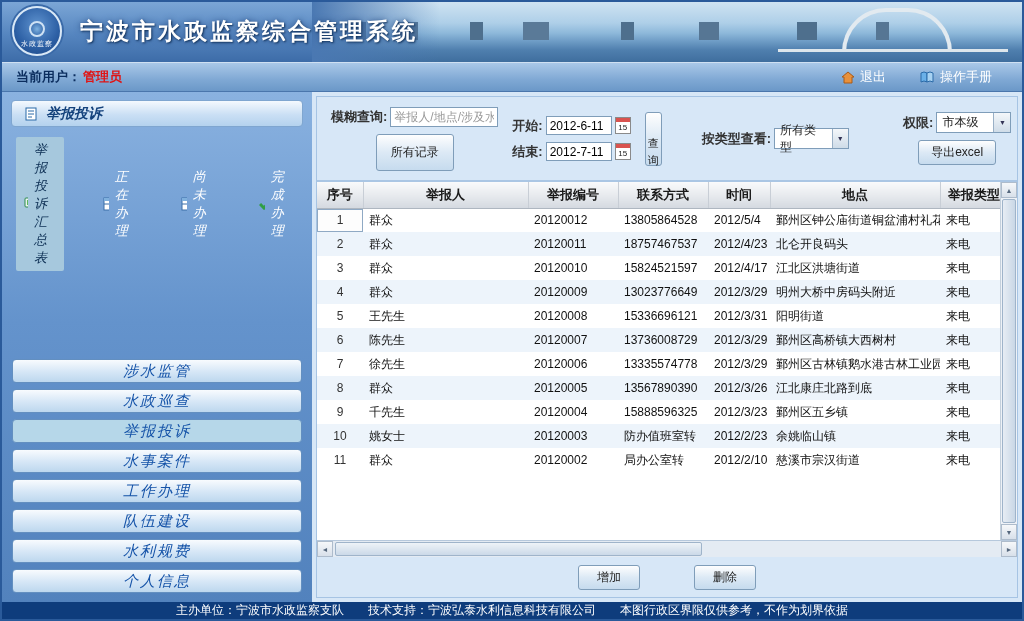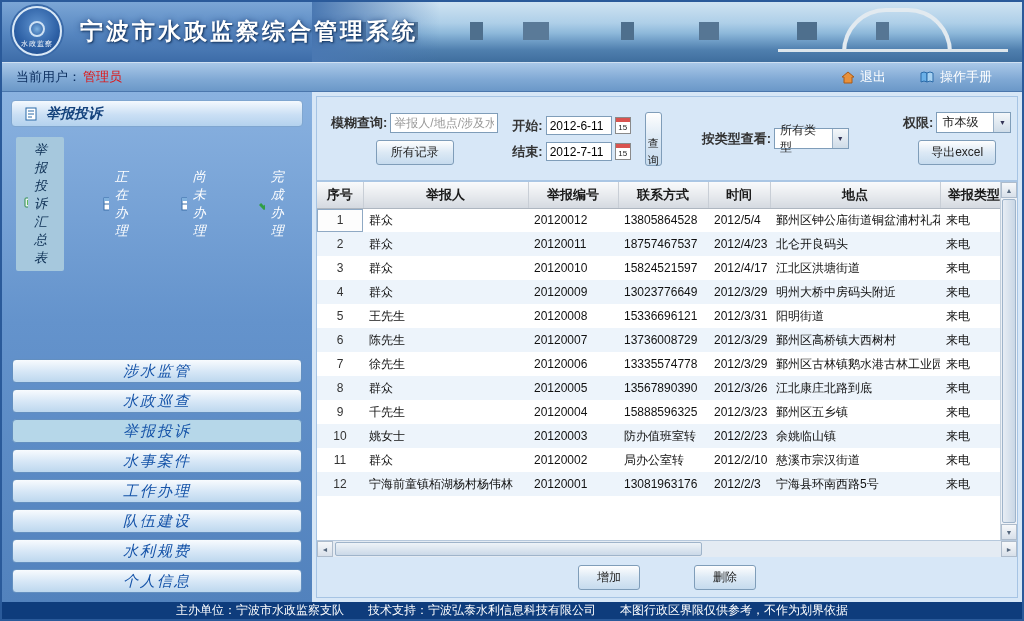--- a/index.html
+++ b/index.html
@@ -18,21 +18,21 @@
   .bridge { position:absolute; right:70px; bottom:16%; width:110px; height:44px; border:4px solid #e2eaf0; border-bottom:none; border-radius:60px 60px 0 0; }
   .deck { position:absolute; right:14px; bottom:16%; width:230px; height:3px; background:#dde6ec; }
   .logo { position:absolute; left:10px; top:4px; width:52px; height:52px; z-index:3; }
   .logo-circle { width:50px; height:50px; border-radius:50%; background:radial-gradient(circle at 50% 38%,#5f93cf 0%,#2c5fa4 60%,#1c4684 100%); border:2px solid #d9e8f6; box-shadow:0 0 0 2px #3a6aa8; display:flex; flex-direction:column; align-items:center; justify-content:flex-end; padding-bottom:5px; }
   .logo-emblem { width:16px; height:16px; border-radius:50%; border:2px solid #cfe2f4; margin-bottom:2px; background:radial-gradient(circle,#7fb2e0,#2c5fa4); }
   .logo-text { font-size:7px; color:#fff; letter-spacing:1px; }
   .app-title { position:absolute; left:78px; top:14px; z-index:2; color:#fff; font-size:23px; font-weight:bold; letter-spacing:3px; text-shadow:1px 1px 2px #14355e, 0 0 6px #2a4f88; }
 
   
   .userbar { height:30px; flex:0 0 30px; background:linear-gradient(180deg,#a9c8e8 0%,#7fa8d4 60%,#6b98c8 100%); border-top:1px solid #cfe0f2; border-bottom:1px solid #4a76ac; display:flex; align-items:center; justify-content:space-between; padding:0 14px; }
-  .ub-left { font-size:13px; font-weight:normal; color:#0b2d5e; display:flex; align-items:center; }
+  .ub-left { font-size:13px; font-weight:bold; color:#0b2d5e; display:flex; align-items:center; }
   .ub-user { color:#e01414; margin-left:2px; }
   .ub-right { display:flex; align-items:center; gap:34px; padding-right:16px; }
   .ub-item { display:flex; align-items:center; gap:5px; color:#fff; font-size:13px; cursor:pointer; }
 
   
   .content { flex:1 1 auto; display:flex; min-height:0; }
 
   
   .sidebar { flex:0 0 230px; background:linear-gradient(180deg,#8ab2e0 0%,#6493cc 45%,#5282bd 100%); display:flex; flex-direction:column; padding:8px 0 6px;font-style:italic; }
   .panel-title { margin:0 9px 8px; height:27px; background:linear-gradient(180deg,#f4f9fe 0%,#cadff4 55%,#b4d2ee 100%); border:1px solid #7fa6d0; border-radius:4px; display:flex; align-items:center; gap:7px; padding-left:12px; color:#14427c; font-weight:bold; font-size:14px; }
@@ -53,21 +53,21 @@
   .tb-col { display:flex; flex-direction:column; gap:7px; }
   .tb-col .center { justify-content:center; }
   .txt { border:1px solid #7f9db9; height:20px; font-size:12px; padding:0 3px; background:#fff; }
   .fuzzy-input { width:108px; color:#444; }
   .fuzzy-input::placeholder { color:#999; }
   .date-input { width:66px; height:19px; }
   .cal { width:16px; height:17px; border:1px solid #8a8a8a; background:#fff; display:flex; flex-direction:column; cursor:pointer; }
   .cal-top { height:4px; background:#d9534f; }
   .cal-day { font-size:8px; text-align:center; line-height:11px; color:#222; }
   .btn { background:linear-gradient(180deg,#fefefe 0%,#dce9f5 50%,#c6dbee 100%); border:1px solid #7f9db9; border-radius:3px; font-size:12px; color:#222; padding:3px 12px; cursor:pointer; font-family:inherit; }
-  .btn-all { padding:3px 14px; }
+  .btn-all { padding:9px 14px; }
   .btn-search { width:32px; height:54px; padding:22px 2px; font-size:11px; white-space:normal; word-break:break-all; line-height:1.6; }
   .select { display:inline-flex; align-items:center; height:21px; border:1px solid #7f9db9; background:#fff; font-size:12px; cursor:pointer; }
   .sel-text { padding:0 5px; min-width:56px; color:#222; }
   .sel-arrow { width:17px; align-self:stretch; background:linear-gradient(180deg,#f4f7fa,#cfdce8); border-left:1px solid #9ab0c6; font-size:7px; color:#335; display:flex; align-items:center; justify-content:center; }
   .grp-type { margin-left:26px; }
   .grp-perm { margin-left:40px; align-items:flex-start; }
   .refresh { margin-left:auto; cursor:pointer; }
 
   
   .table-area { flex:1 1 auto; position:relative; background:#fff; border-top:1px solid #aac6e4; min-height:0; overflow:hidden; }
@@ -385,30 +385,20 @@
               <tr>
                 <td class="seq">11</td>
                 <td>群众</td>
                 <td>20120002</td>
                 <td>局办公室转</td>
                 <td>2012/2/10</td>
                 <td>慈溪市宗汉街道</td>
                 <td>来电</td>
                 <td></td>
               </tr>
-              <tr class="alt">
-                <td class="seq">12</td>
-                <td>宁海前童镇栢湖杨村杨伟林</td>
-                <td>20120001</td>
-                <td>13081963176</td>
-                <td>2012/2/3</td>
-                <td>宁海县环南西路5号</td>
-                <td>来电</td>
-                <td>宁海前溪</td>
-              </tr>
             </tbody>
         </table>
         <div class="vscroll">
           <div class="vs-btn">▲</div>
           <div class="vs-thumb"></div>
           <div class="vs-btn">▼</div>
         </div>
       </div>
 
       <div class="hscroll">

